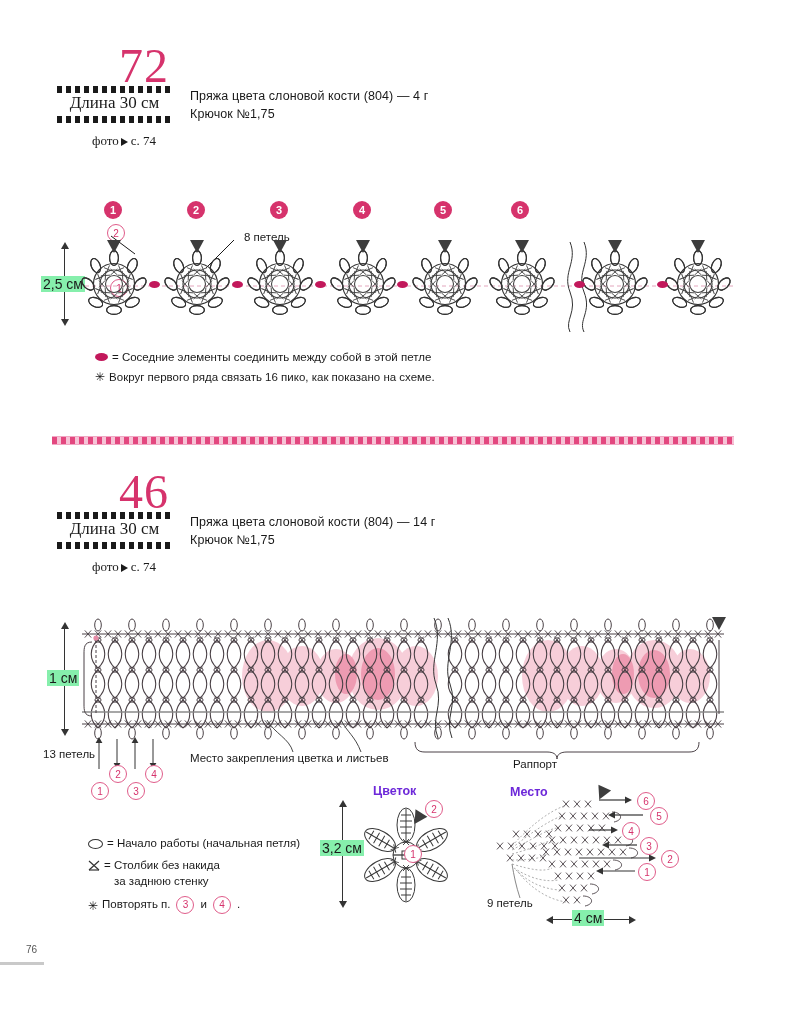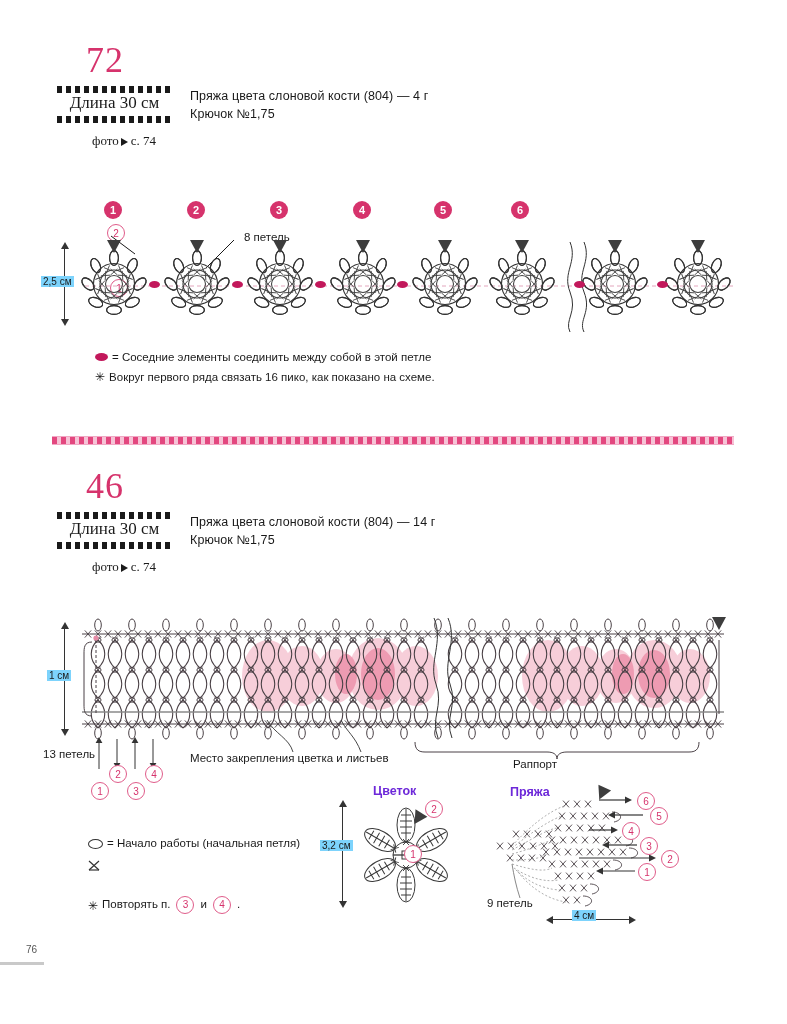--- a/index.html
+++ b/index.html
@@ -8,21 +8,21 @@
     font-family:"Liberation Sans",sans-serif;color:#1a1a1a;overflow:hidden;
   }
   .page{position:absolute;inset:0;}
 
   
   .abs{position:absolute;}
 
   
   .pat-num{
     position:absolute;font-family:"Liberation Serif",serif;
-    font-size:36px;color:#d6336c;letter-spacing:1px;line-height:1;
+    font-size:48px;color:#d6336c;letter-spacing:1px;line-height:1;margin-left:33px;
   }
   .rule-dots{
     position:absolute;height:7px;
     background:repeating-linear-gradient(90deg,#1a1a1a 0 5px,transparent 5px 9px);
   }
   .len-label{
     position:absolute;font-family:"Liberation Serif",serif;font-size:17px;
     color:#1a1a1a;text-align:center;white-space:nowrap;
   }
   .photo-label{
@@ -69,22 +69,22 @@
   .dimv::before{top:-6px;border-bottom:7px solid #333;}
   .dimv::after{bottom:-6px;border-top:7px solid #333;}
   .dimh{position:absolute;height:1px;background:#333;}
   .dimh::before,.dimh::after{
     content:"";position:absolute;top:-3.5px;width:0;height:0;
     border-top:4px solid transparent;border-bottom:4px solid transparent;
   }
   .dimh::before{left:-6px;border-right:7px solid #333;}
   .dimh::after{right:-6px;border-left:7px solid #333;}
   .dim-label{
-    position:absolute;font-size:10px;color:#1a1a1a;white-space:nowrap;
-    background:#7dd3fc;padding:0 2px;
+    position:absolute;font-size:14px;color:#1a1a1a;white-space:nowrap;
+    background:#86efac;padding:0 2px;
   }
 
   
   .legend-row{
     position:absolute;font-size:11.5px;color:#1a1a1a;white-space:nowrap;
     display:flex;align-items:flex-start;gap:4px;line-height:1.35;
   }
   .sym-oval-filled{
     display:inline-block;width:13px;height:8px;border-radius:50%;
     background:#c2185b;margin-top:3px;flex:none;
@@ -718,20 +718,24 @@
       <span>= Начало работы (начальная петля)</span>
     </div>
 
     <div class="legend-row" style="left:88px;top:858px;">
       <span class="sym-x">
         <svg width="12" height="12">
             <path d="M1 2 L11 11 M11 2 L1 11" stroke="#333" stroke-width="1.2"></path>
             <path d="M1 11 L11 11" stroke="#333" stroke-width="1.2"></path>
           </svg>
       </span>
+      <span style="display:inline-block;">
+        <span>= Столбик без накида</span><br>
+        <span style="margin-left:10px;display:inline-block;">за заднюю стенку</span>
+      </span>
     </div>
 
     <div class="legend-row" style="left:88px;top:896px;align-items:center;">
       <span class="sym-star">✳</span>
       <span>Повторять п.</span>
       <span class="badge-o" style="position:relative;display:inline-flex;margin:0 2px;">3</span>
       <span>и</span>
       <span class="badge-o" style="position:relative;display:inline-flex;margin:0 2px;">4</span>
       <span>.</span>
     </div>
@@ -799,21 +803,21 @@
             </g>
         </g>
         <line x1="-13" y1="0" x2="13" y2="0" stroke="#3a3a3a" stroke-width="1.3"></line>
       </g>
     </svg>
 
     <div class="start-tri" style="left:411px;top:812px;transform:rotate(32deg);"></div>
     <div class="badge-o" style="left:425px;top:800px;">2</div>
     <div class="badge-o" style="left:404px;top:845px;">1</div>
 
-    <div class="diag-title" style="left:510px;top:785px;">Пряжа</div>
+    <div class="diag-title" style="left:510px;top:785px;">Место</div>
 
     <svg class="motif-svg" style="left:486px;top:790px;" width="180" height="120">
       <defs>
         <g id="xs">
             <path d="M-3 -3.4 L3 3.4 M3 -3.4 L-3 3.4" stroke="#4a4146" stroke-width="0.9"></path>
           </g>
       </defs>
 
       <g>
         <g transform="translate(80,14)">

